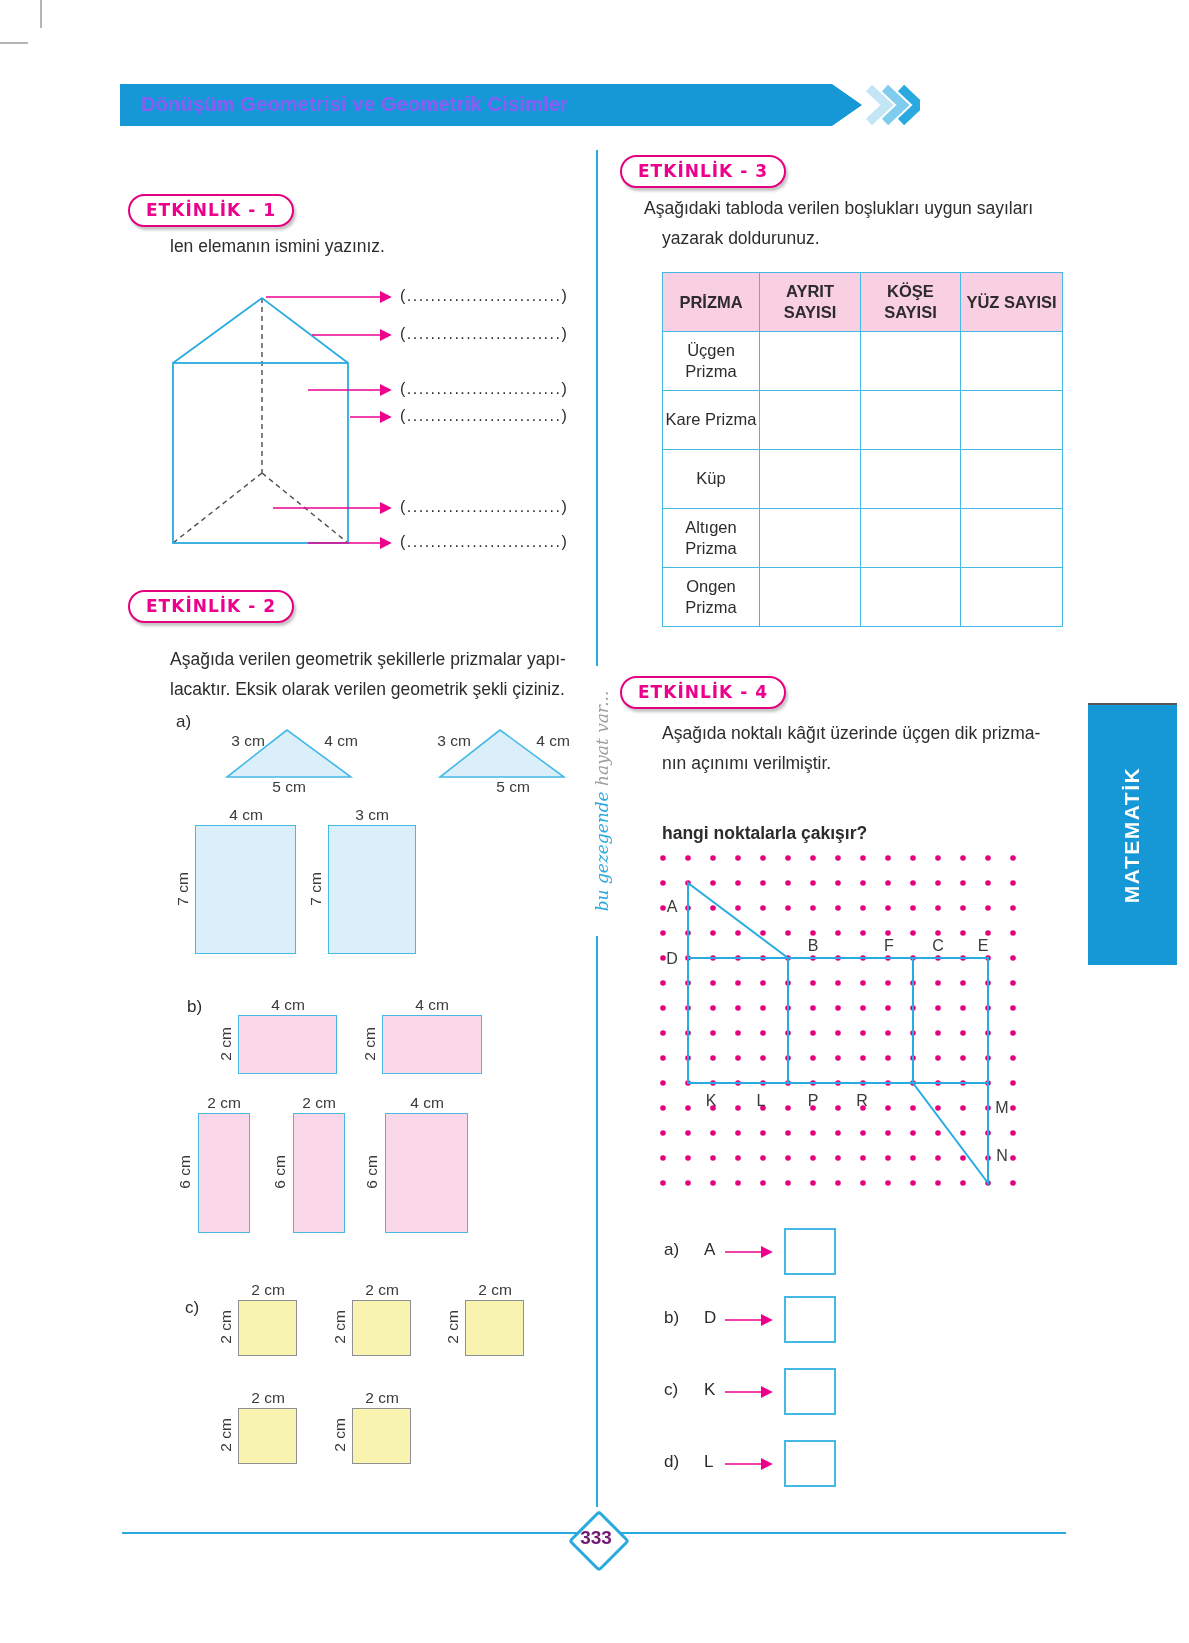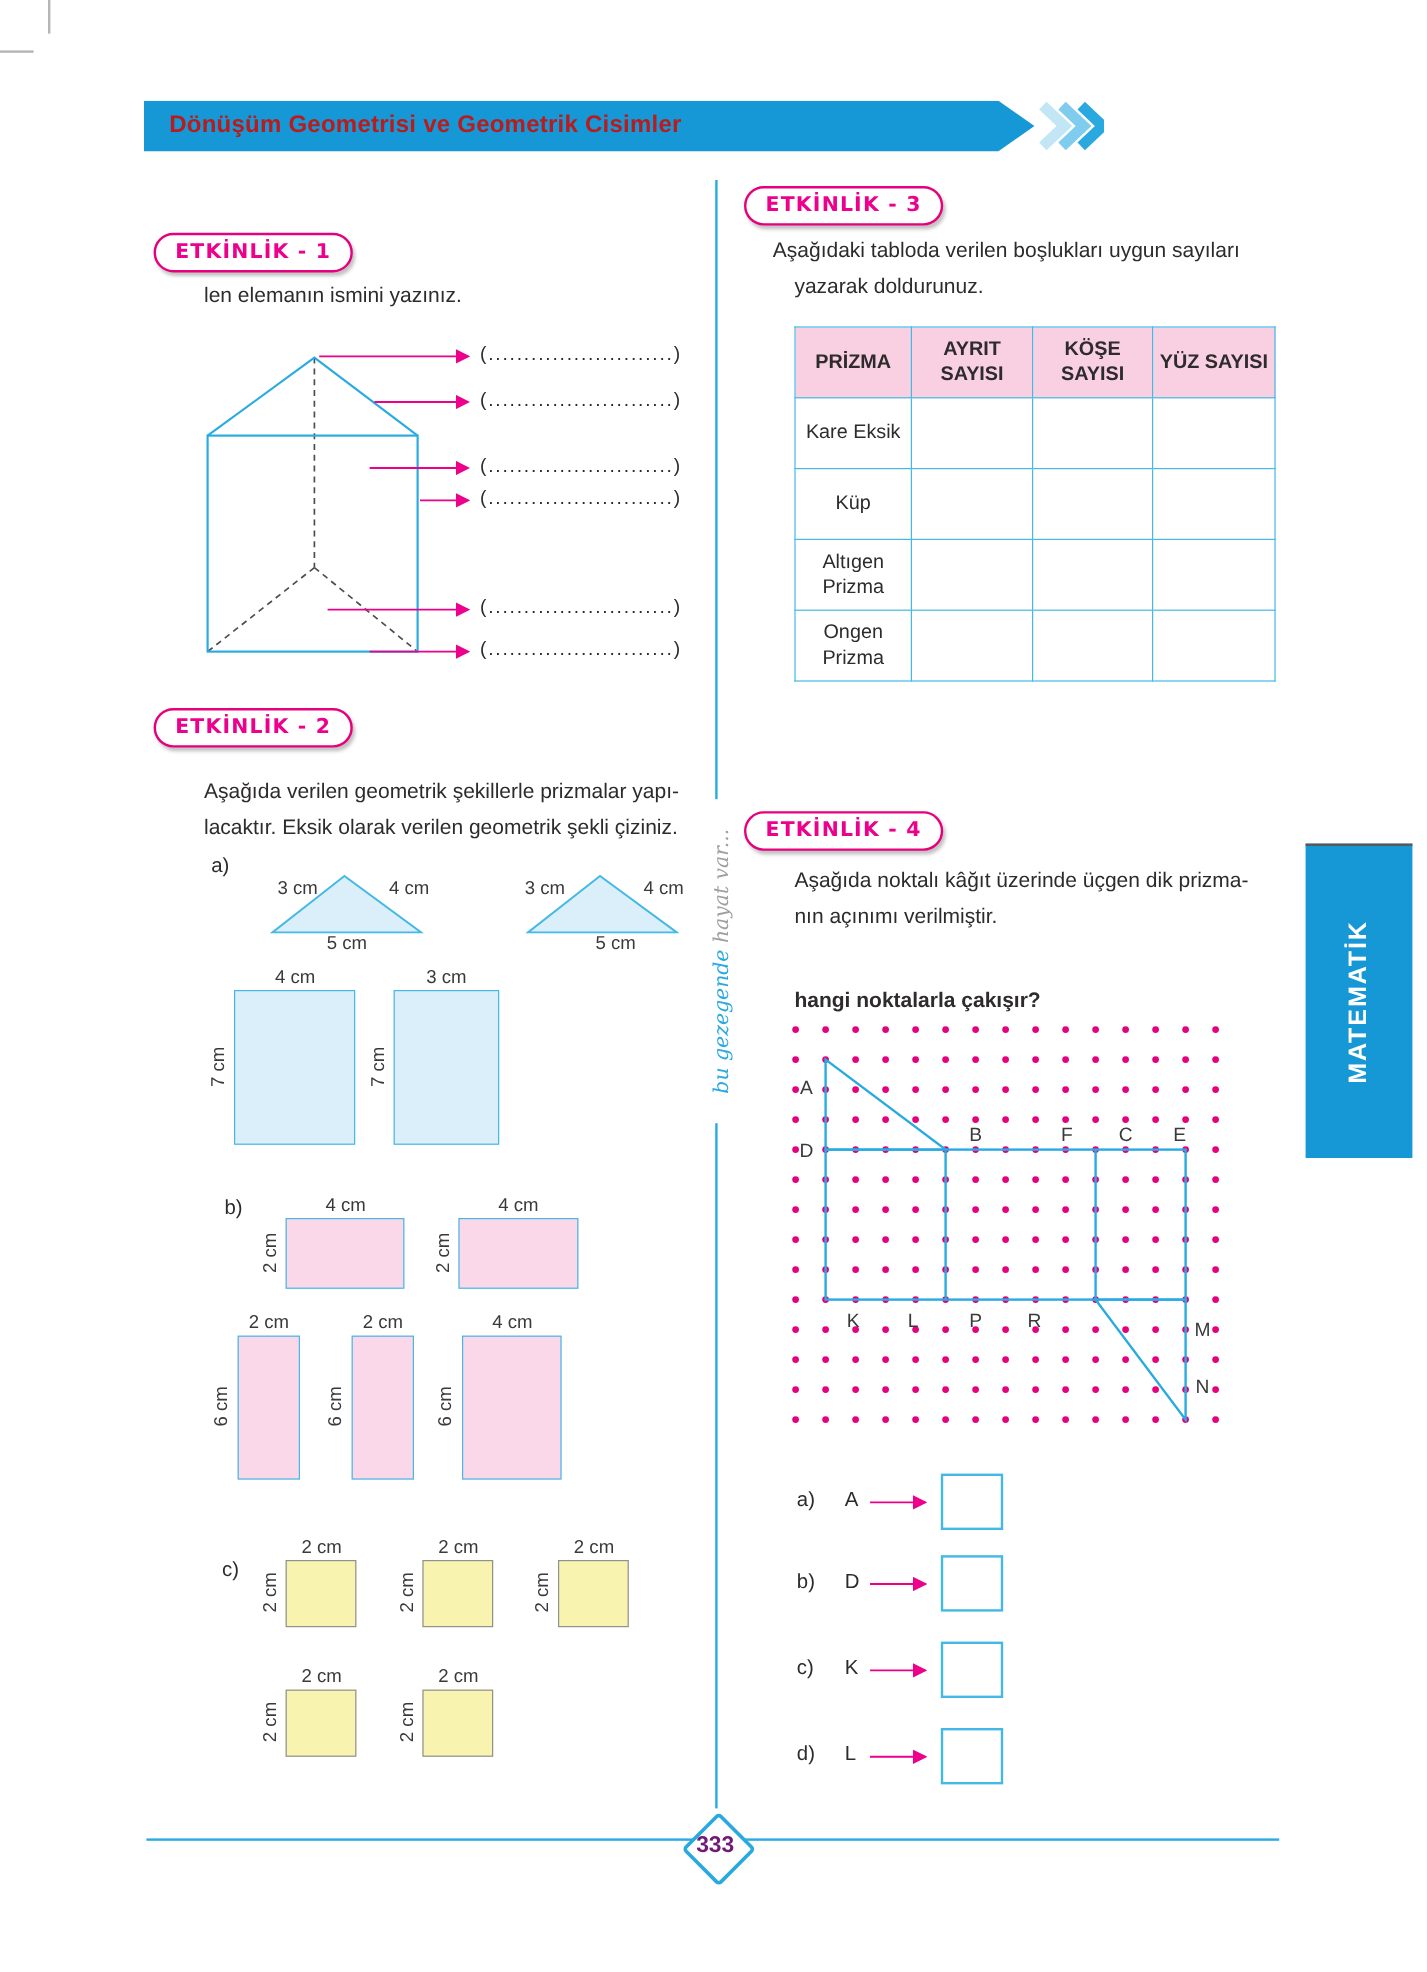--- a/index.html
+++ b/index.html
@@ -5,21 +5,21 @@
   html,body{margin:0;padding:0;background:#fff;}
   .page{position:relative;width:1189px;height:1643px;background:#fff;overflow:hidden;
         font-family:"Liberation Sans",sans-serif;color:#2e2b2c;}
   .abs{position:absolute;}
 
   
   .cropv{left:40px;top:0;width:2px;height:28px;background:#b5b5b5;}
   .croph{left:0;top:42px;width:28px;height:2px;background:#b5b5b5;}
 
   
-  .banner-title{left:141px;top:93px;font-size:20px;font-weight:bold;color:#b91c1c;letter-spacing:.2px;}
+  .banner-title{left:141px;top:93px;font-size:20px;font-weight:bold;color:#8b5cf6;letter-spacing:.2px;}
 
   
   .badge{width:162px;height:29px;line-height:29px;text-align:center;background:#fff;
          border:2.5px solid #e6007e;border-radius:17px;color:#ec008c;font-weight:bold;
          font-size:17px;letter-spacing:1px;font-family:"DejaVu Sans",sans-serif;
          box-shadow:2px 3px 3px rgba(120,120,120,.45);}
   .b1{left:128px;top:156px;margin-top:38px;} .b3{left:620px;top:155px;}
   .b2{left:128px;top:590px;} .b4{left:620px;top:676px;}
 
   .iline{font-size:17.5px;line-height:22px;white-space:nowrap;}
@@ -197,21 +197,27 @@
         <col style="width:102px">
       </colgroup>
     <tbody>
         <tr>
       <th>PRİZMA</th>
       <th>AYRIT SAYISI</th>
       <th>KÖŞE SAYISI</th>
       <th>YÜZ SAYISI</th>
     </tr>
     <tr>
-      <td>Kare Eksik</td>
+      <td>Üçgen Prizma</td>
+      <td></td>
+      <td></td>
+      <td></td>
+    </tr>
+    <tr>
+      <td>Kare Prizma</td>
       <td></td>
       <td></td>
       <td></td>
     </tr>
     <tr>
       <td>Küp</td>
       <td></td>
       <td></td>
       <td></td>
     </tr>

